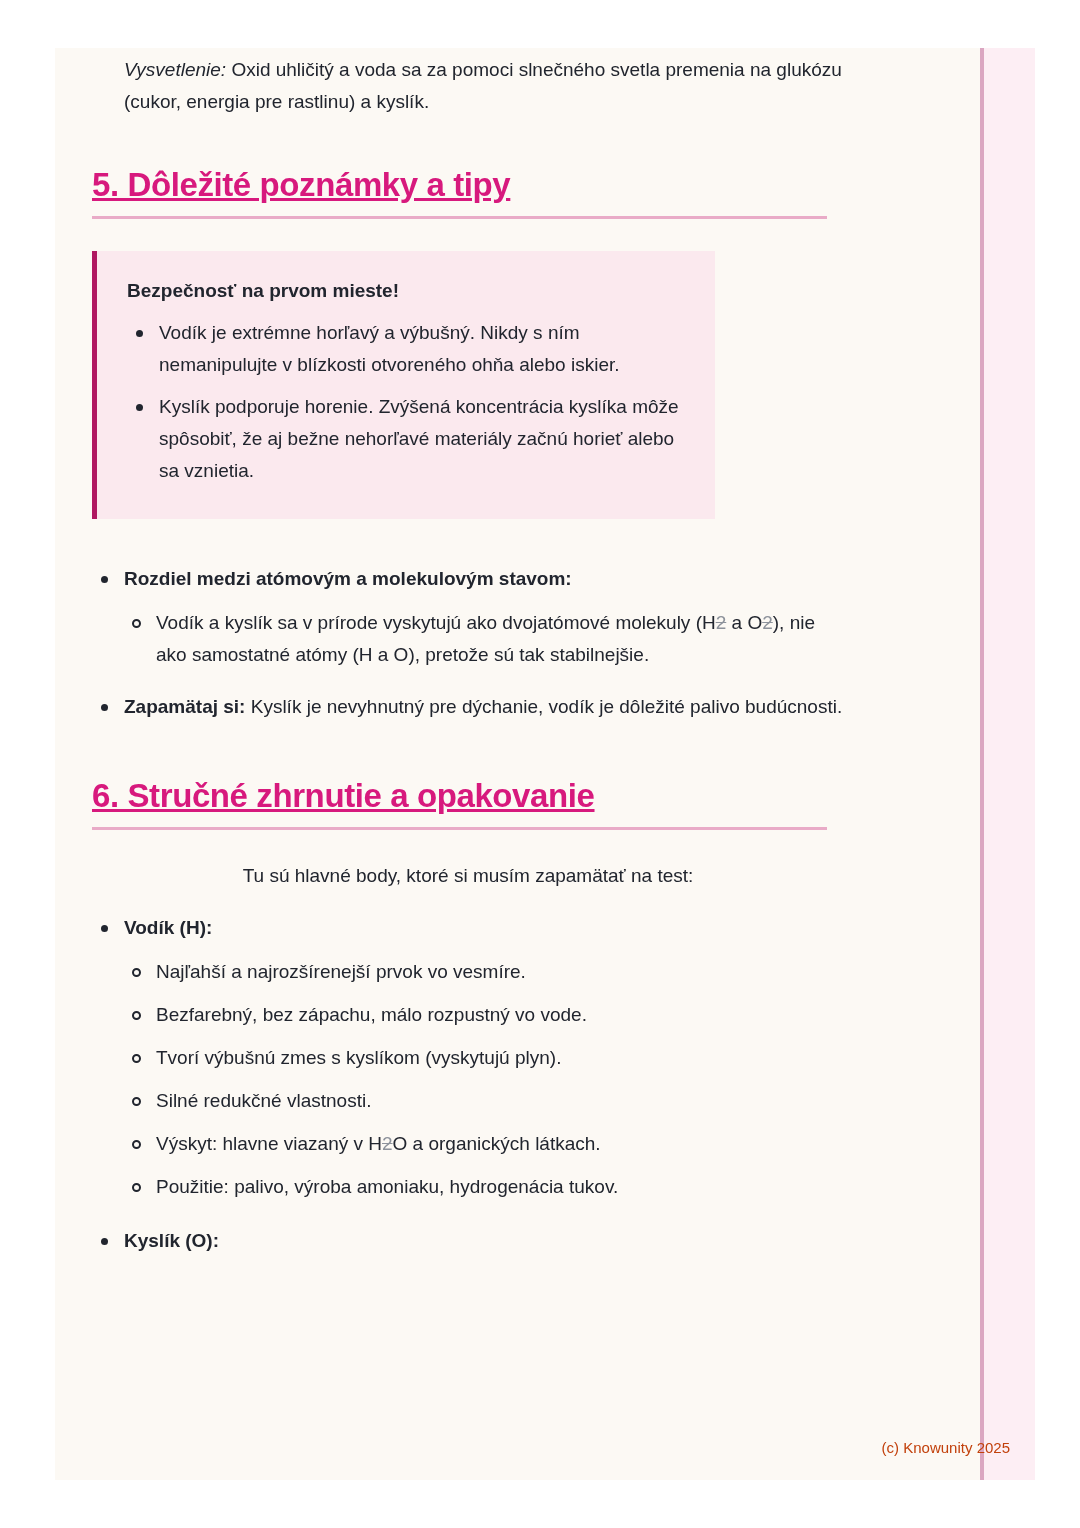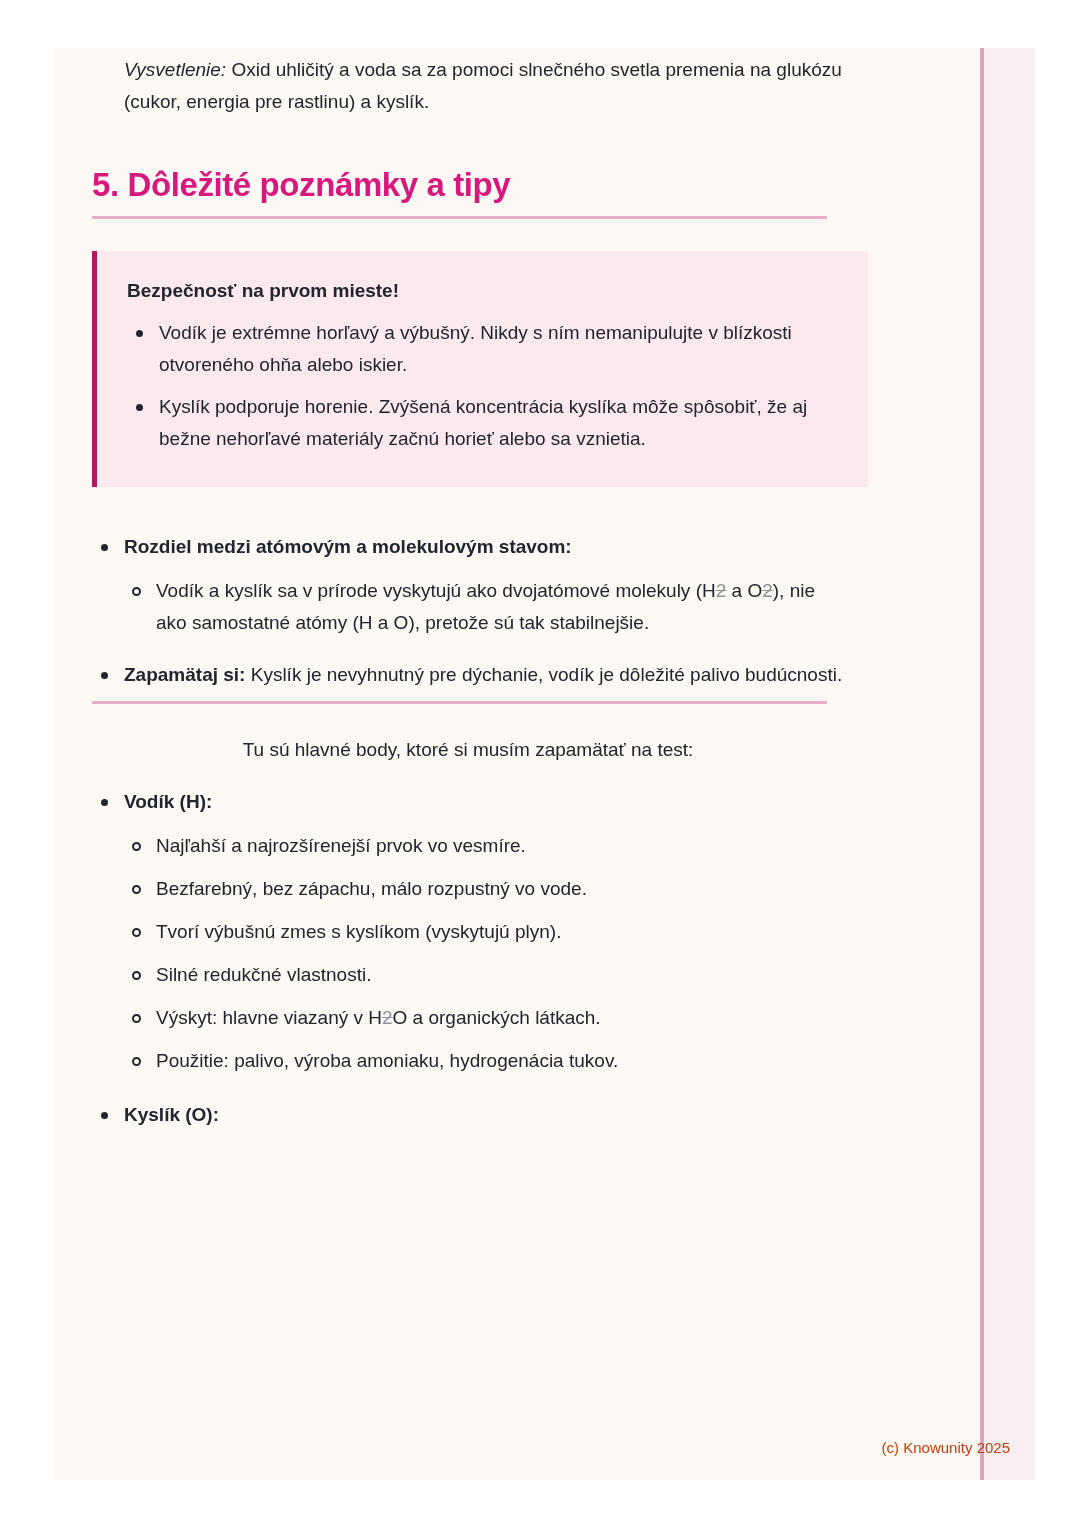--- a/index.html
+++ b/index.html
@@ -34,30 +34,31 @@
   }
   .explanation { margin: 0 0 0 32px; }
   .explanation em { font-style: italic; }
   h2 {
     margin: 46px 0 0 0;
     font-size: 33px;
     line-height: 42px;
     font-weight: 700;
     letter-spacing: -0.4px;
     color: #d7197d;
+    text-decoration: underline;
   }
   h2.h6 { margin-top: 52px; }
   .rule {
     width: 735px; height: 3px;
     background: #e9abc7;
     border: 0; margin: 10px 0 0 0;
   }
   .callout {
     margin-top: 32px;
-    width: 776px;
+    width: 623px;
     box-sizing: border-box;
     background: #fbe9ee;
     border-left: 5px solid #b01861;
     padding: 24px 30px 32px 30px;
   }
   .callout-title { margin: 0; font-weight: 700; }
   ul { list-style: none; margin: 0; padding: 0; }
   li { position: relative; padding-left: 32px; }
   li.dot::before {
     content: ""; position: absolute;
@@ -116,20 +117,21 @@
     <ul class="notes-list">
       <li class="dot">
         <span class="b">Rozdiel medzi atómovým a molekulovým stavom:</span>
         <ul class="sub-list">
           <li class="ring"><span>Vodík a kyslík sa v prírode vyskytujú ako dvojatómové molekuly (H</span><span class="strike-sub">2</span><span> a O</span><span class="strike-sub">2</span><span>), nie ako samostatné atómy (H a O), pretože sú tak stabilnejšie.</span></li>
         </ul>
       </li>
       <li class="dot just"><span class="b">Zapamätaj si:</span> <span>Kyslík je nevyhnutný pre dýchanie, vodík je dôležité palivo budúcnosti.</span></li>
     </ul>
 
+    <h2 class="h6">6. Stručné zhrnutie a opakovanie</h2>
     <div class="rule"></div>
 
     <p style="margin:30px 0 0 0;text-align:center;">Tu sú hlavné body, ktoré si musím zapamätať na test:</p>
 
     <ul class="summary-list">
       <li class="dot">
         <span class="b">Vodík (H):</span>
         <ul class="sub-list">
           <li class="ring">Najľahší a najrozšírenejší prvok vo vesmíre.</li>
           <li class="ring">Bezfarebný, bez zápachu, málo rozpustný vo vode.</li>

